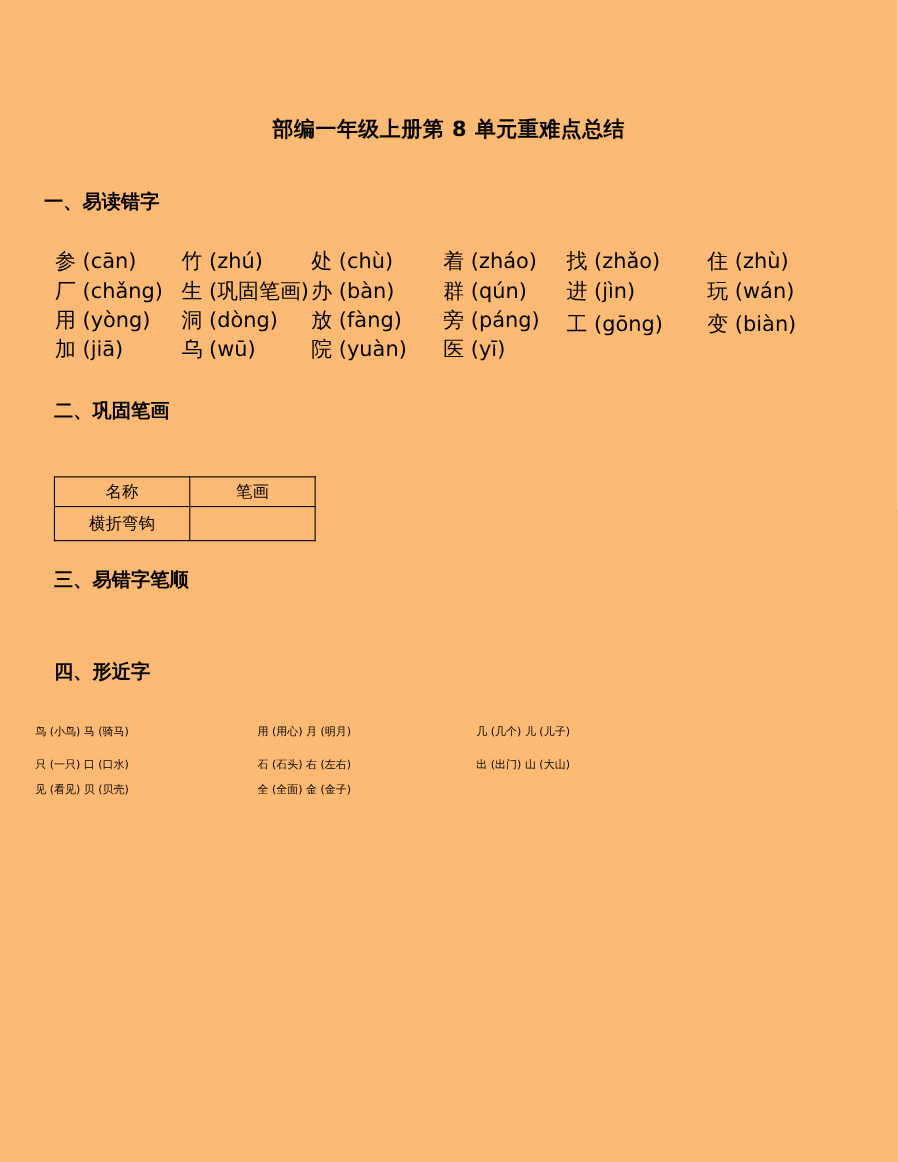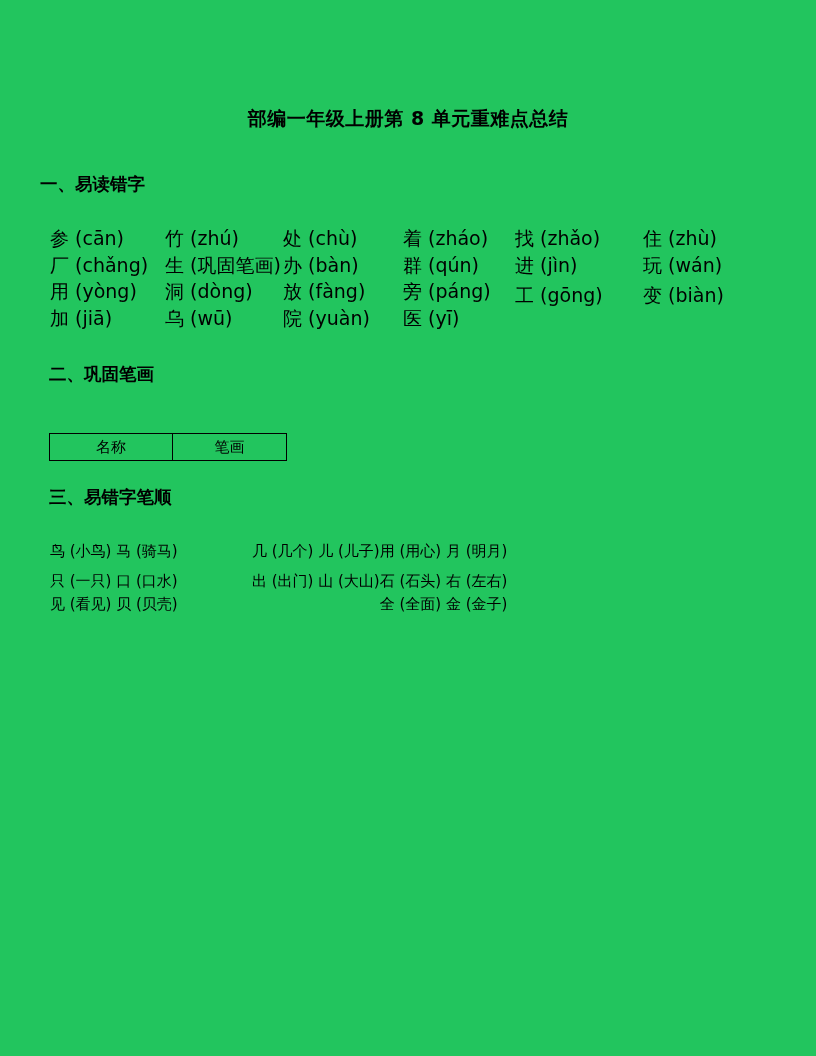--- a/index.html
+++ b/index.html
@@ -9,21 +9,21 @@
     height: 1056px;
     background: #ffffff;
     color: #000000;
     font-family: "DejaVu Sans", "Liberation Sans", sans-serif;
   }
   .page {
     position: relative;
     width: 816px;
     height: 1056px;
     overflow: hidden;
-    background: #22c55e;
+    background: #fdba74;
   }
   .doc-title {
     margin: 0;
     padding-top: 105px;
     font-size: 19px;
     line-height: 27px;
     font-weight: 700;
     text-align: center;
     letter-spacing: 0.5px;
   }
@@ -73,22 +73,22 @@
   }
   .stroke-table tr.header-row td { height: 27px; }
   .stroke-table tr.value-row td { height: 31px; }
   .stroke-table td.col-name { width: 123px; }
   .stroke-table td.col-stroke { width: 114px; }
 
   
   .similar-grid {
     display: flex;
     margin-top: 31px;
-    margin-left: 50px;
-    font-size: 15px;
+    margin-left: 32px;
+    font-size: 10px;
   }
   .s-col .pair-line {
     display: block;
     line-height: 23px;
     white-space: nowrap;
   }
   .s-col .pair-line:first-child { margin-bottom: 7px; }
   .s-col.c0 { width: 202px; }
   .s-col.c1 { width: 199px; }
   .s-col.c2 { width: auto; }
@@ -140,36 +140,41 @@
   </div>
 
   <h2 class="section-heading" id="h-strokes">二、巩固笔画</h2>
 
   <table class="stroke-table">
     <tbody>
         <tr class="header-row">
       <td class="col-name">名称</td>
       <td class="col-stroke">笔画</td>
     </tr>
+    <tr class="value-row">
+      <td class="col-name">横折弯钩</td>
+      <td class="col-stroke"></td>
+    </tr>
   </tbody>
     </table>
 
   <h2 class="section-heading" id="h-order">三、易错字笔顺</h2>
 
+  <h2 class="section-heading" id="h-similar">四、形近字</h2>
 
   <div class="similar-grid">
     <div class="s-col c0">
       <span class="pair-line">鸟 (小鸟) 马 (骑马)</span>
       <span class="pair-line">只 (一只) 口 (口水)</span>
       <span class="pair-line">见 (看见) 贝 (贝壳)</span>
     </div>
-    <div class="s-col c2">
-      <span class="pair-line">几 (几个) 儿 (儿子)</span>
-      <span class="pair-line">出 (出门) 山 (大山)</span>
-    </div>
     <div class="s-col c1">
       <span class="pair-line">用 (用心) 月 (明月)</span>
       <span class="pair-line">石 (石头) 右 (左右)</span>
       <span class="pair-line">全 (全面) 金 (金子)</span>
+    </div>
+    <div class="s-col c2">
+      <span class="pair-line">几 (几个) 儿 (儿子)</span>
+      <span class="pair-line">出 (出门) 山 (大山)</span>
     </div>
   </div>
 
 </div>
 
 </body></html>

